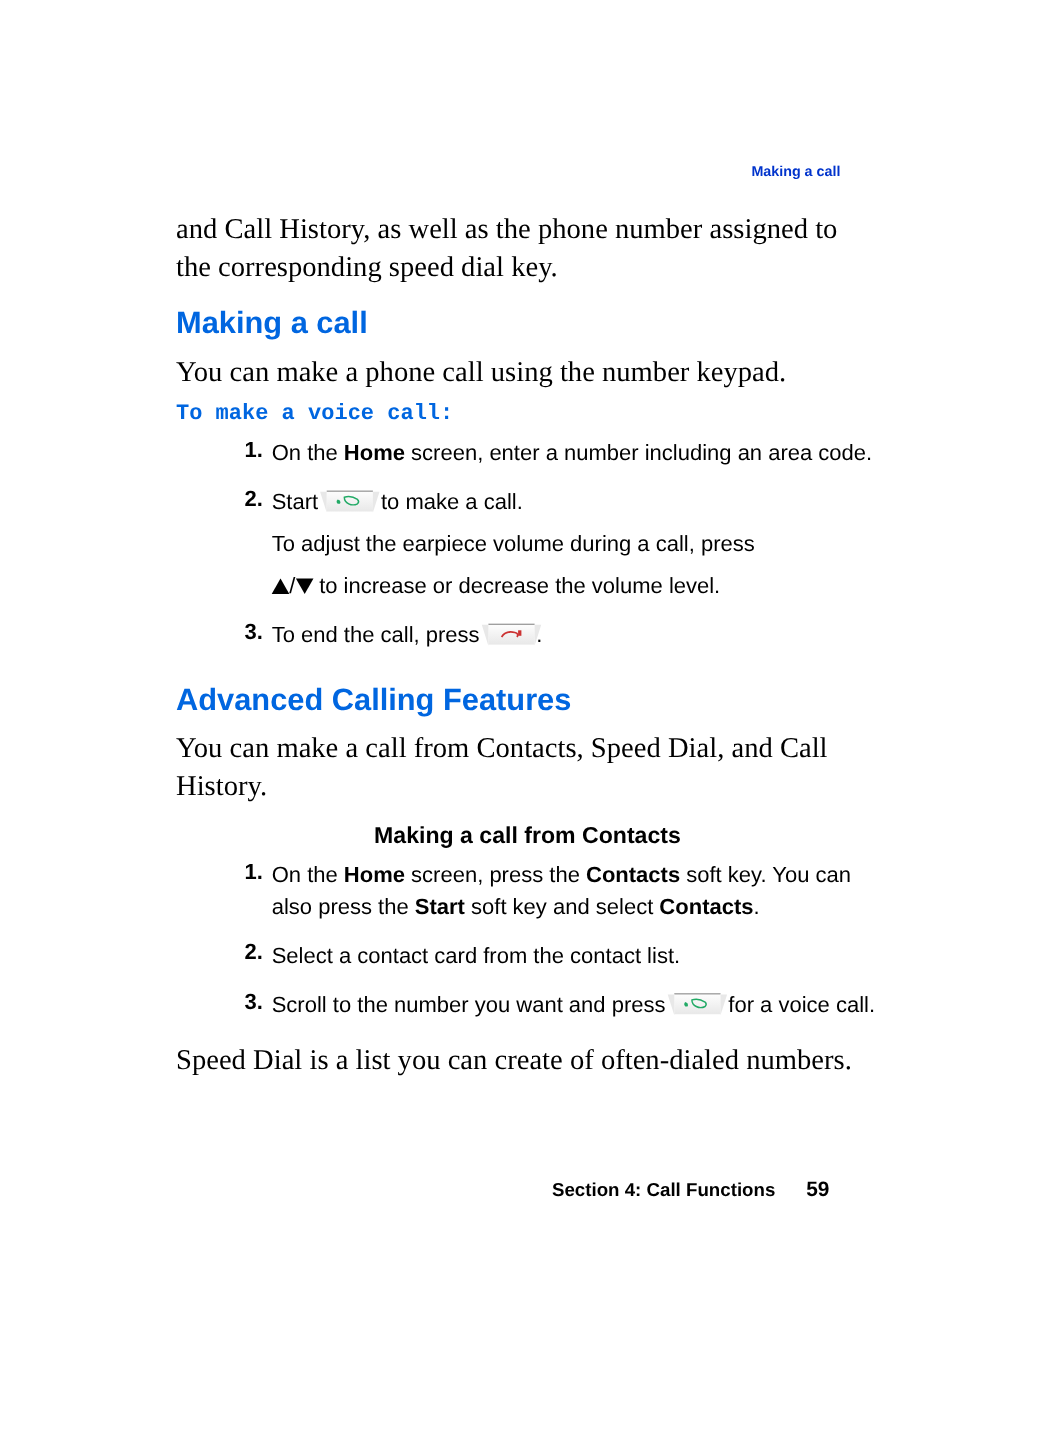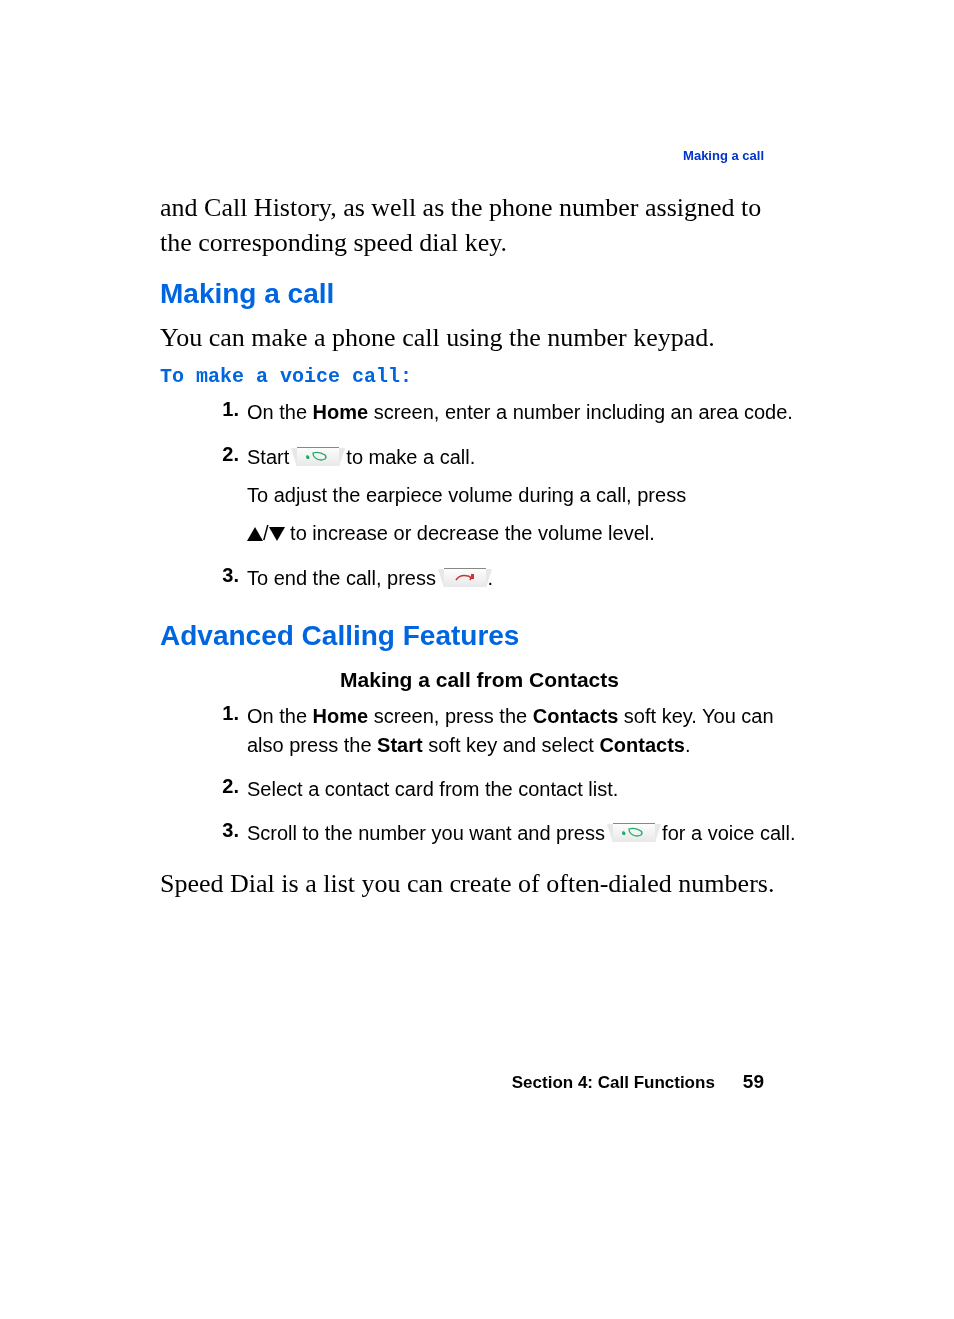--- a/index.html
+++ b/index.html
@@ -126,21 +126,21 @@
     border-bottom: 14px solid #000;
   }
   .tri-down {
     border-left: 8px solid transparent;
     border-right: 8px solid transparent;
     border-top: 14px solid #000;
   }
   .footer {
     position: absolute;
     bottom: 175px;
-    right: 190px;
+    right: 200px;
     font-family: Arial, Helvetica, sans-serif;
     font-weight: bold;
     font-size: 17px;
   }
   .footer .pnum {
     margin-left: 28px;
     font-size: 19px;
   }
   .content-top {
     margin-top: 45px;
@@ -194,20 +194,21 @@
                   <path d="M6 10 Q10 4 18 6 Q22 7 20 10" fill="none" stroke="#c33" stroke-width="1.6"></path>
                   <rect x="21" y="4" width="3" height="5" fill="#c33"></rect>
                 </svg></span><span>.</span>
           </p>
         </div>
       </li>
     </ol>
 
     <div class="h1">Advanced Calling Features</div>
 
+    <p class="body-serif">You can make a call from Contacts, Speed Dial, and Call History.</p>
 
     <div class="h2-black">Making a call from Contacts</div>
 
     <ol class="steps">
       <li>
         <div class="step-num">1.</div>
         <div class="step-body">
           <p>
             <span>On the </span><span class="bold">Home</span><span> screen, press the </span><span class="bold">Contacts</span><span> soft key. You can also press the </span><span class="bold">Start</span><span> soft key and select </span><span class="bold">Contacts</span><span>.</span>
           </p>

